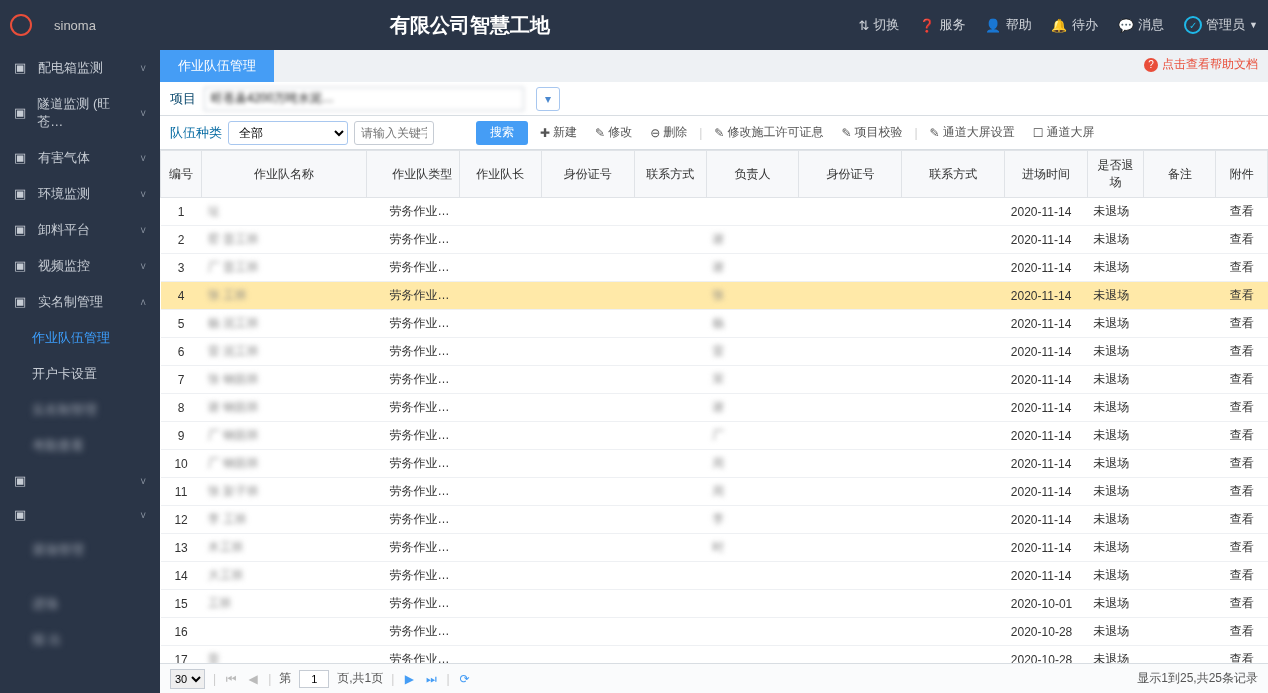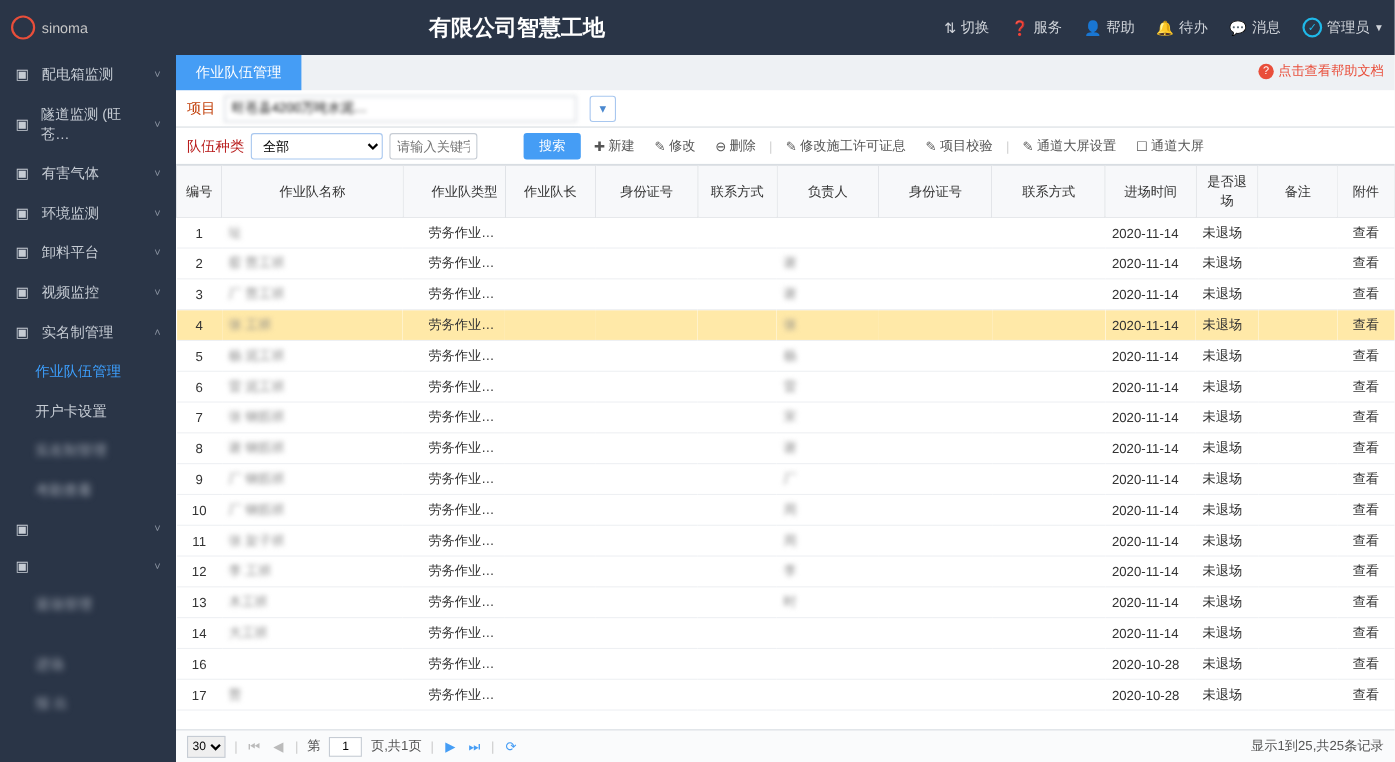--- a/index.html
+++ b/index.html
@@ -14,21 +14,21 @@
     }
     
     .header {
       height: 50px;
       background: #2a3547;
       color: #fff;
       display: flex;
       align-items: center;
       padding: 0 10px;
     }
-    .logo-area { display: flex; align-items: center; gap: 6px; width: 150px; }
+    .logo-area { display: flex; align-items: center; gap: 22px; width: 150px; }
     .logo-circle {
       width: 22px; height: 22px; border: 2px solid #e94e3a; border-radius: 50%;
     }
     .logo-text { color: #c6c6c6; font-size: 13px; }
     .header-title { font-size: 20px; font-weight: bold; margin-left: 230px; }
     .header-right { margin-left: auto; display: flex; gap: 20px; align-items: center; color: #d0d4da; }
     .header-item { display: flex; align-items: center; gap: 4px; cursor: pointer; font-size: 13px; }
     .admin-icon {
       width: 18px; height: 18px; border: 2px solid #1fb8e8; border-radius: 50%;
       display: inline-flex; align-items: center; justify-content: center;
@@ -66,36 +66,36 @@
     .help-q {
       width: 14px; height: 14px; border-radius: 50%; background: #e94e3a;
       color: #fff; display: inline-flex; align-items: center; justify-content: center;
       font-size: 10px;
     }
     
     .proj-row {
       height: 34px; border-bottom: 1px solid #d8dde2; display: flex;
       align-items: center; padding: 0 10px; gap: 8px;
     }
-    .proj-label { font-size: 13px; color: #c2410c; }
+    .proj-label { font-size: 13px; color: #0c4a6e; }
     .proj-input {
       border: 1px solid #c6ccd4; height: 24px; width: 320px; padding: 0 6px;
       background: #fff; font-size: 12px; filter: blur(2px);
     }
     .proj-dd {
       width: 24px; height: 24px; border: 1px solid #a8c7ef; border-radius: 3px;
       display: inline-flex; align-items: center; justify-content: center;
       color: #4a88cf; cursor: pointer; margin-left: 4px;
     }
     
     .toolbar {
       height: 34px; border-bottom: 1px solid #d8dde2; display: flex;
       align-items: center; padding: 0 10px; gap: 6px;
     }
-    .tl-label { font-size: 13px; color: #b91c1c; }
+    .tl-label { font-size: 13px; color: #0369a1; }
     .tl-select {
       border: 1px solid #a8c7ef; height: 24px; width: 120px; padding: 0 6px;
       border-radius: 3px; background: #fff; font-size: 12px;
     }
     .tl-input {
       border: 1px solid #c6ccd4; height: 24px; width: 80px; padding: 0 6px;
       border-radius: 3px; font-size: 12px;
     }
     .tl-btn-primary {
       background: #459df5; color: #fff; border: none; height: 24px;
@@ -534,20 +534,35 @@
             <td class="col-contact1"></td>
             <td class="col-resp"></td>
             <td class="col-id2"></td>
             <td class="col-contact2"></td>
             <td class="col-enter">2020-11-14</td>
             <td class="col-exit">未退场</td>
             <td class="col-remark"></td>
             <td class="col-attach"><span class="view-link">查看</span></td>
           </tr>
           <tr>
+            <td class="col-idx">15</td>
+            <td class="col-name"><span class="cell-blur">     工班</span></td>
+            <td class="col-type">劳务作业队伍</td>
+            <td class="col-lead"></td>
+            <td class="col-id1"></td>
+            <td class="col-contact1"></td>
+            <td class="col-resp"></td>
+            <td class="col-id2"></td>
+            <td class="col-contact2"></td>
+            <td class="col-enter">2020-10-01</td>
+            <td class="col-exit">未退场</td>
+            <td class="col-remark"></td>
+            <td class="col-attach"><span class="view-link">查看</span></td>
+          </tr>
+          <tr>
             <td class="col-idx">16</td>
             <td class="col-name"></td>
             <td class="col-type">劳务作业队伍</td>
             <td class="col-lead"></td>
             <td class="col-id1"></td>
             <td class="col-contact1"></td>
             <td class="col-resp"></td>
             <td class="col-id2"></td>
             <td class="col-contact2"></td>
             <td class="col-enter">2020-10-28</td>

